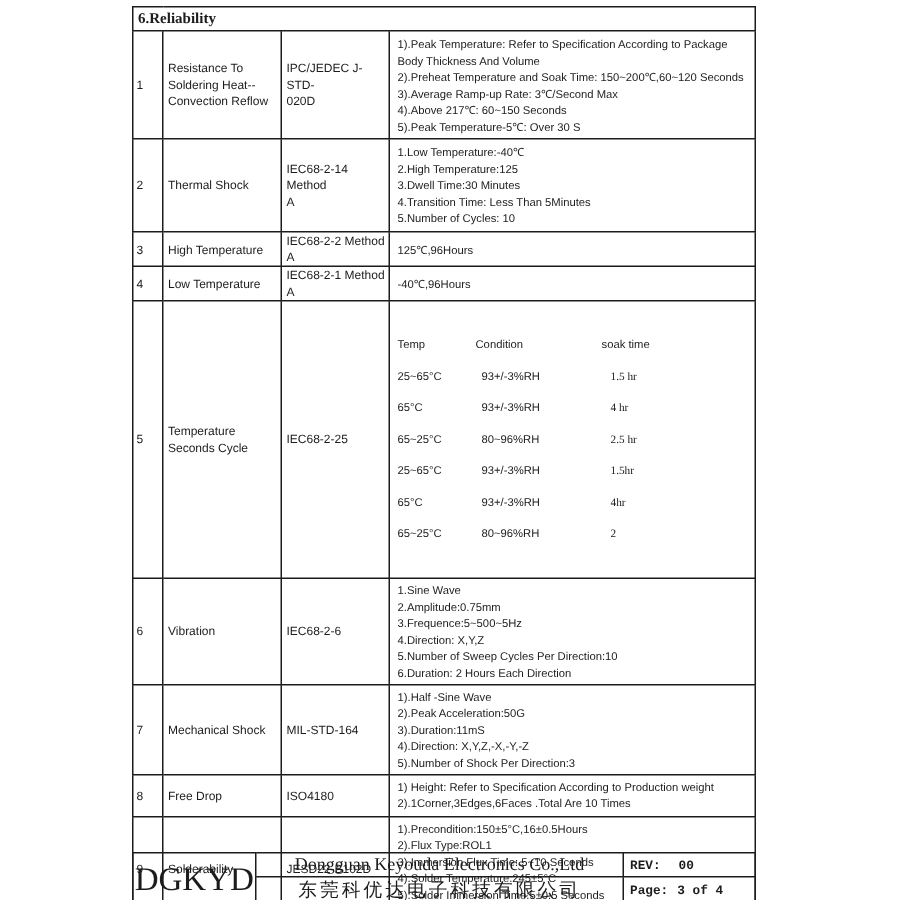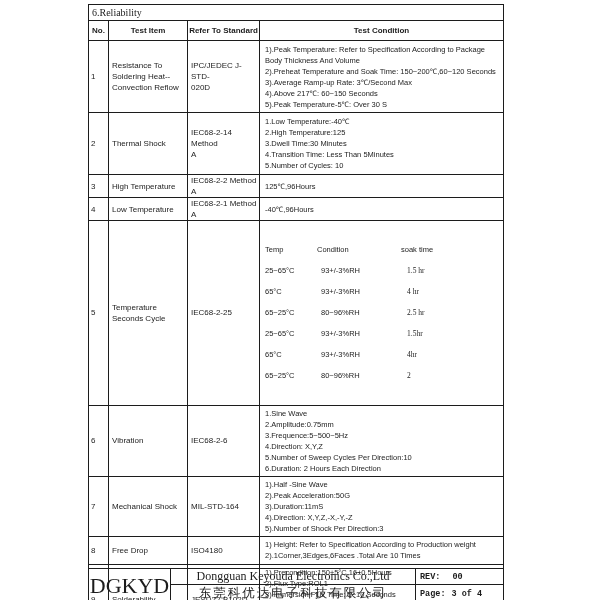--- a/index.html
+++ b/index.html
@@ -23,21 +23,21 @@
     border-collapse: collapse;
     table-layout: fixed;
   }
   table.rel td, table.rel th {
     border: 1px solid #1c1c1c;
     vertical-align: middle;
     overflow: hidden;
   }
   td.title-cell {
     font-family: "Liberation Serif", serif;
-    font-weight: normal;
+    font-weight: bold;
     font-size: 10px;
     padding: 2px 0 2px 3px;
     height: 16px;
   }
   tr.hdr th {
     font-size: 8px;
     font-weight: bold;
     text-align: center;
     height: 20px;
   }
@@ -121,26 +121,20 @@
   <table class="rel">
     <colgroup>
       <col style="width:20px">
         <col style="width:79px">
         <col style="width:72px">
         <col style="width:244px">
     </colgroup>
     <tbody>
         <tr>
       <td class="title-cell" colspan="4">6.Reliability</td>
-    </tr>
-    <tr class="hdr">
-      <th>No.</th>
-      <th>Test Item</th>
-      <th>Refer To Standard</th>
-      <th>Test Condition</th>
     </tr>
 
     <tr style="height:72px">
       <td class="no-cell">1</td>
       <td class="item-cell">Resistance To
 Soldering Heat--
 Convection Reflow</td>
       <td class="std-cell">IPC/JEDEC J-STD-
 020D</td>
       <td class="cond-cell">1).Peak Temperature: Refer to Specification According to Package

